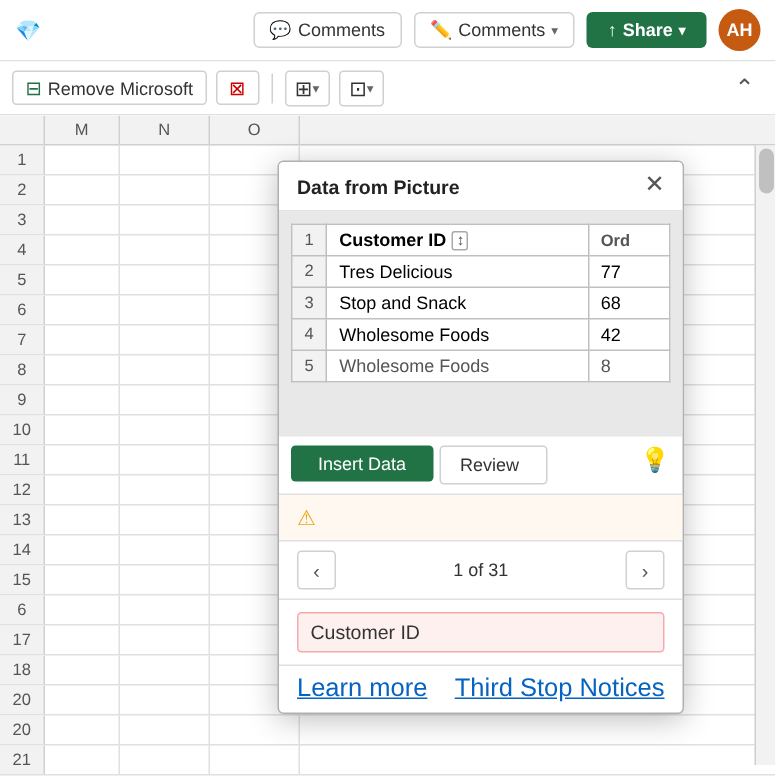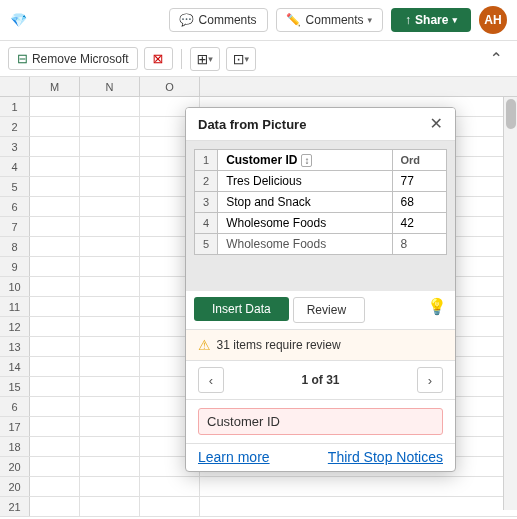--- a/index.html
+++ b/index.html
@@ -380,21 +380,20 @@
       cursor: pointer;
       display: flex;
       align-items: center;
       justify-content: center;
       font-size: 13px;
       color: #555;
     }
     .nav-label {
       font-size: 12px;
       color: #333;
-      font-weight: bold;
     }
     .review-field-area {
       padding: 8px 12px;
     }
     .review-input {
       width: 100%;
       padding: 5px 8px;
       border: 1.5px solid #f4aaaa;
       border-radius: 3px;
       font-size: 13px;
@@ -430,21 +429,21 @@
     }
 
     
     .dialog-footer {
       display: flex;
       justify-content: space-between;
       padding: 5px 12px 6px;
       border-top: 1px solid #e0e0e0;
     }
     .footer-link {
-      font-size: 14px;
+      font-size: 17px;
       color: #0563c1;
       text-decoration: underline;
       cursor: pointer;
     }
   </style>
 </head>
 <body>
 
 <div class="top-bar">
   <span class="buy-ms-link">
@@ -685,21 +684,20 @@
       </button>
       <button class="tab-btn inactive">
         <span>Review</span>
       </button>
       <span class="bulb-icon">💡</span>
     </div>
 
     <div class="review-panel">
       <div class="review-warning">
         <span class="warn-icon">⚠</span>
-        <span>31 items require review</span>
       </div>
       <div class="review-nav">
         <button class="nav-arrow">‹</button>
         <span class="nav-label">1 of 31</span>
         <button class="nav-arrow">›</button>
       </div>
       <div class="review-field-area">
         <input class="review-input" type="text" value="Customer ID" placeholder="Customer ID" style="">
       </div>
     </div>

